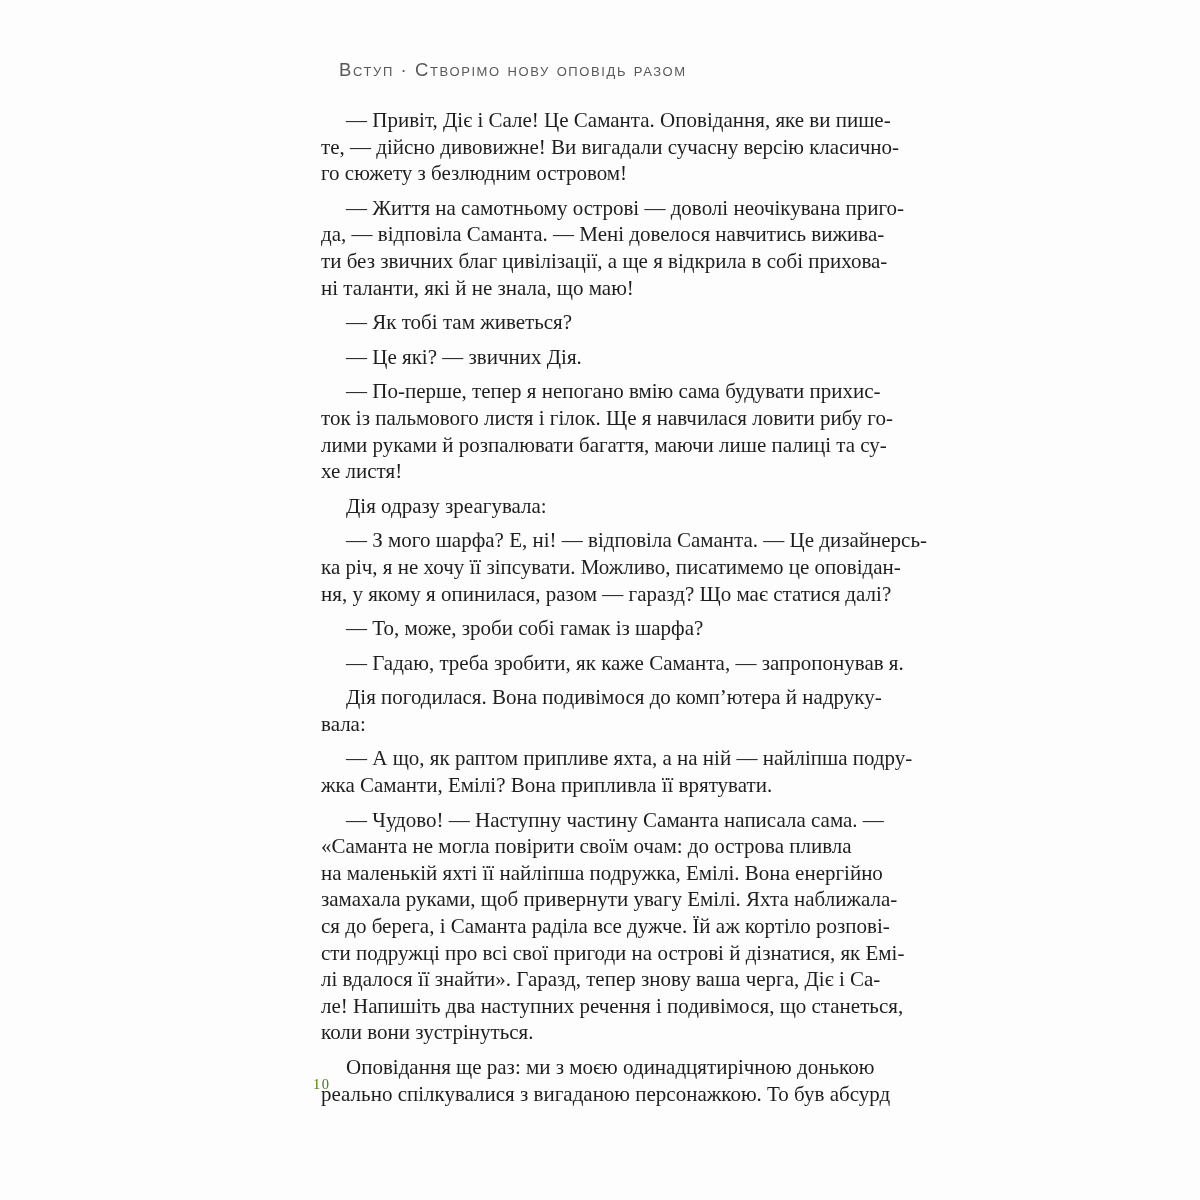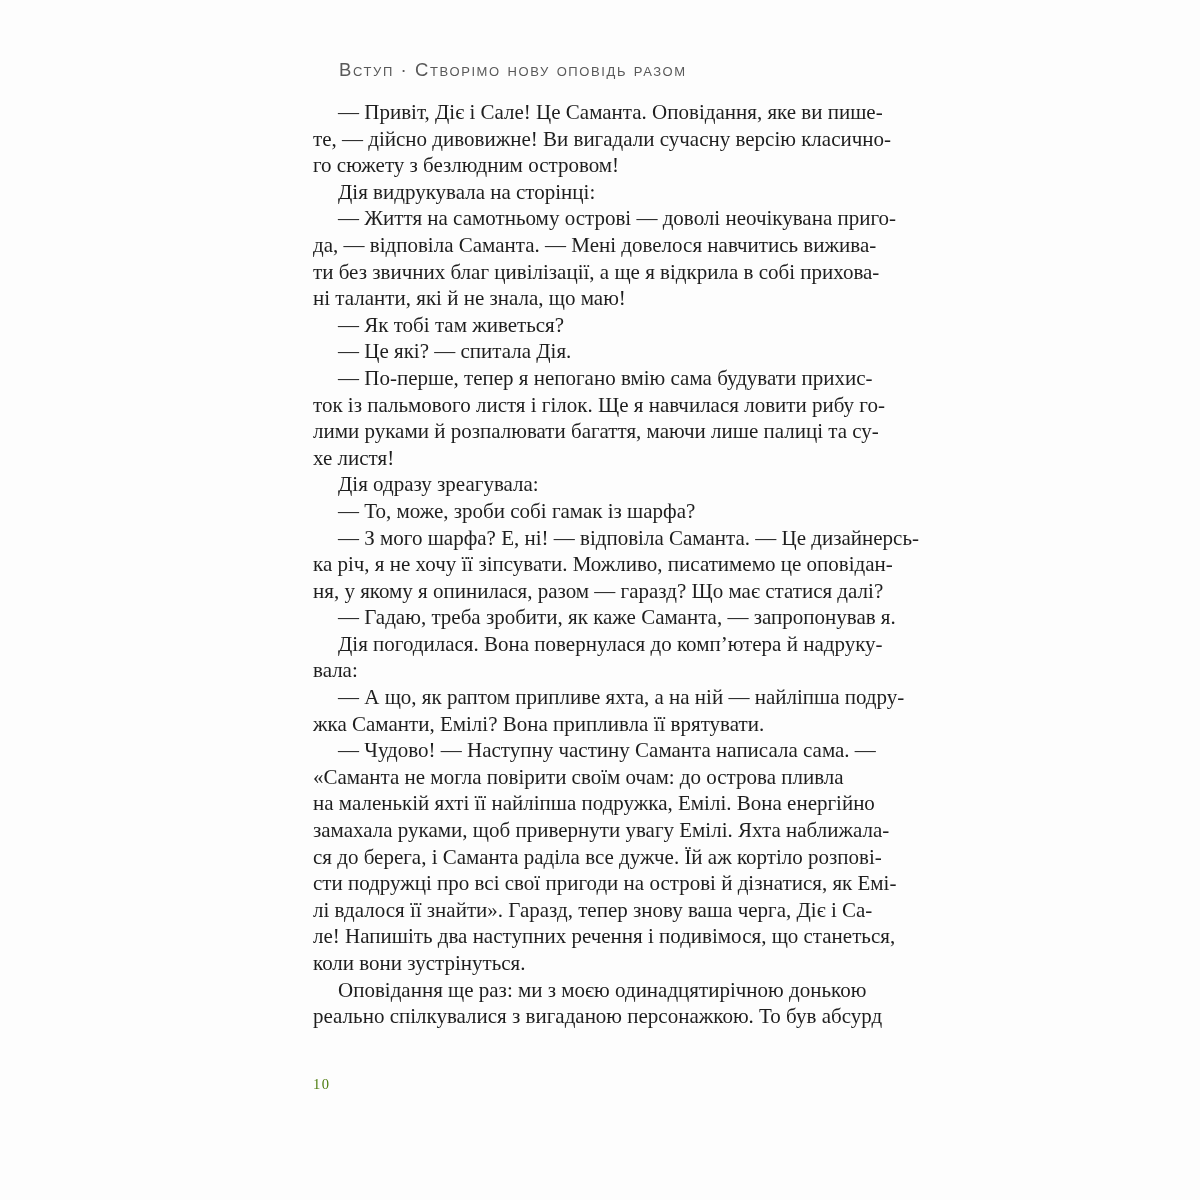--- a/index.html
+++ b/index.html
@@ -31,21 +31,21 @@
   .body-text {
     position: absolute;
     left: 313px;
     top: 99px;
     width: 645px;
     font-size: 21px;
     line-height: 26.6px;
     color: #1e1e1e;
   }
   .body-text p {
-    margin: 0;
+    margin: 8px;
     text-indent: 25px;
     white-space: pre-line;
   }
   .page-number {
     position: absolute;
     left: 313px;
     top: 1076px;
     width: 608px;
     text-align: left;
     font-family: "Liberation Serif", serif;
@@ -58,38 +58,37 @@
 <body>
 
 <div class="book-page">
 
   <div class="running-head">Вступ · Створімо нову оповідь разом</div>
 
   <div class="body-text">
     <p>— Привіт, Діє і Сале! Це Саманта. Оповідання, яке ви пише-
 те, — дійсно дивовижне! Ви вигадали сучасну версію класично-
 го сюжету з безлюдним островом!</p>
-    <p>Дія видрукувала на сторінці:</p>
     <p>— Життя на самотньому острові — доволі неочікувана приго-
 да, — відповіла Саманта. — Мені довелося навчитись вижива-
 ти без звичних благ цивілізації, а ще я відкрила в собі прихова-
 ні таланти, які й не знала, що маю!</p>
     <p>— Як тобі там живеться?</p>
-    <p>— Це які? — спитала Дія.</p>
+    <p>— Це які? — звичних Дія.</p>
     <p>— По-перше, тепер я непогано вмію сама будувати прихис-
 ток із пальмового листя і гілок. Ще я навчилася ловити рибу го-
 лими руками й розпалювати багаття, маючи лише палиці та су-
 хе листя!</p>
     <p>Дія одразу зреагувала:</p>
-    <p>— То, може, зроби собі гамак із шарфа?</p>
     <p>— З мого шарфа? Е, ні! — відповіла Саманта. — Це дизайнерсь-
 ка річ, я не хочу її зіпсувати. Можливо, писатимемо це оповідан-
 ня, у якому я опинилася, разом — гаразд? Що має статися далі?</p>
+    <p>— То, може, зроби собі гамак із шарфа?</p>
     <p>— Гадаю, треба зробити, як каже Саманта, — запропонував я.</p>
-    <p>Дія погодилася. Вона повернулася до комп’ютера й надруку-
+    <p>Дія погодилася. Вона подивімося до комп’ютера й надруку-
 вала:</p>
     <p>— А що, як раптом припливе яхта, а на ній — найліпша подру-
 жка Саманти, Емілі? Вона припливла її врятувати.</p>
     <p>— Чудово! — Наступну частину Саманта написала сама. —
 «Саманта не могла повірити своїм очам: до острова пливла
 на маленькій яхті її найліпша подружка, Емілі. Вона енергійно
 замахала руками, щоб привернути увагу Емілі. Яхта наближала-
 ся до берега, і Саманта раділа все дужче. Їй аж кортіло розпові-
 сти подружці про всі свої пригоди на острові й дізнатися, як Емі-
 лі вдалося її знайти». Гаразд, тепер знову ваша черга, Діє і Са-

